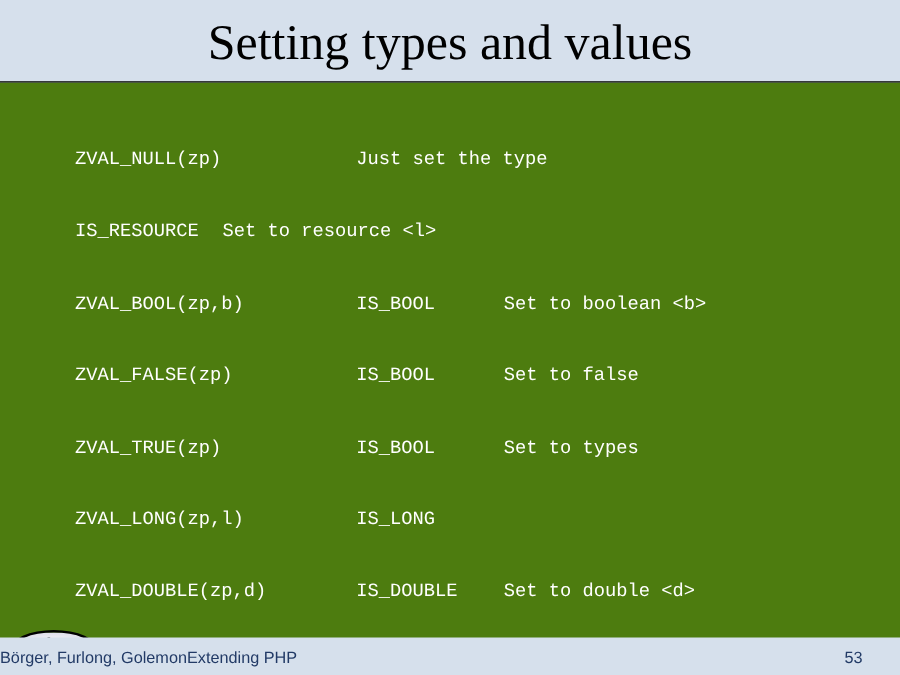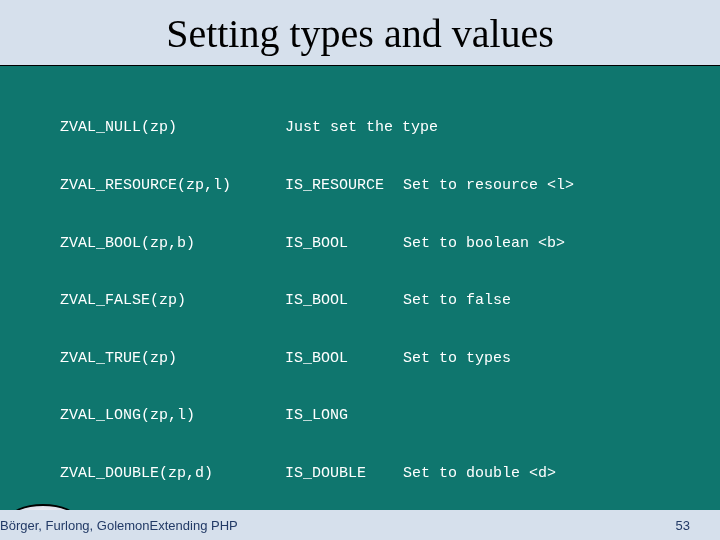--- a/index.html
+++ b/index.html
@@ -1,17 +1,17 @@
 <!DOCTYPE html>
 <html><head>
 <meta charset="utf-8">
 <style>
   html,body{margin:0;padding:0}
   body{width:720px;height:540px;background:#000;font-family:Arial,Helvetica,sans-serif;position:relative;overflow:hidden}
-  .slide{position:absolute;inset:0;background:#0f766e}
+  .slide{position:absolute;inset:0;background:#4d7c0f}
   .title-band{background:#d6e0ec;color:#000;font-family:"Times New Roman",Times,serif;font-size:40px;padding:10px 0 8px 0;text-align:center;border-bottom:1px solid #000}
   .content{padding:14px 32px 0 60px;color:#fff;font-family:"Courier New",Courier,monospace;font-size:15px;line-height:1.28;white-space:pre}
   .row{display:flex}
   .c1{width:225px;flex:none}
   .c2{width:118px;flex:none}
   .c3{flex:1}
   .footer{position:absolute;left:0;right:0;bottom:0;height:30px;background:#d6e0ec;color:#223a66;display:flex;align-items:center;font-size:13px}
   .footer .author{flex:0 0 auto;}
   .footer .mid{flex:1;}
   .footer .page{flex:0 0 auto;padding-right:30px}
@@ -20,21 +20,21 @@
   .logo .txt{position:absolute;left:0;right:0;top:10px;text-align:center;font-family:Arial,sans-serif;font-weight:bold;font-size:15px;color:#000;letter-spacing:-1px}
 </style>
 </head>
 <body>
 
 <div class="slide">
   <div class="title-band">Setting types and values</div>
 
   <div class="content">
     <div class="row"><span class="c1">ZVAL_NULL(zp)</span><span class="c3">Just set the type</span></div>
-    <div class="row"><span class="c1">ZVAL_RESOURCE(zp,l)</span><span class="c2">IS_RESOURCE</span><span class="c3">Set to resource &lt;l&gt;</span></div>
+    <div class="row"><span class="c2">IS_RESOURCE</span><span class="c3">Set to resource &lt;l&gt;</span></div>
     <div class="row"><span class="c1">ZVAL_BOOL(zp,b)</span><span class="c2">IS_BOOL</span><span class="c3">Set to boolean &lt;b&gt;</span></div>
     <div class="row"><span class="c1">ZVAL_FALSE(zp)</span><span class="c2">IS_BOOL</span><span class="c3">Set to false</span></div>
     <div class="row"><span class="c1">ZVAL_TRUE(zp)</span><span class="c2">IS_BOOL</span><span class="c3">Set to types</span></div>
     <div class="row"><span class="c1">ZVAL_LONG(zp,l)</span><span class="c2">IS_LONG</span></div>
     <div class="row"><span class="c1">ZVAL_DOUBLE(zp,d)</span><span class="c2">IS_DOUBLE</span><span class="c3">Set to double &lt;d&gt;</span></div>
     <div class="row"><span class="c1">ZVAL_STRING(zp,s,dup)</span><span class="c2">IS_STRING</span><span class="c3">Set string</span></div>
     
     
 
     

